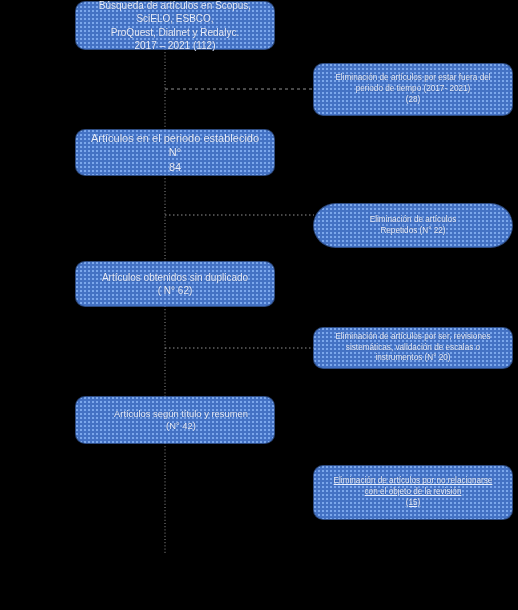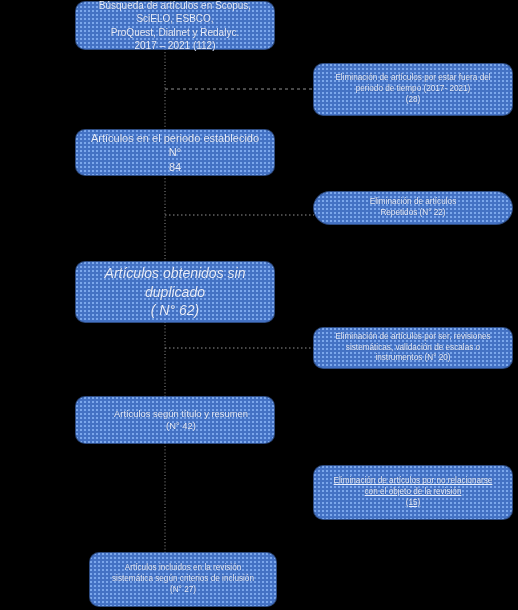--- a/index.html
+++ b/index.html
@@ -62,26 +62,26 @@
 
   
   .node.main { left: 76px; width: 198px; font-size: 9.5px; }
 
   
   .node.exclusion { left: 314px; width: 198px; font-size: 8.2px; }
 
   
   #node-search      { top: 2px;   height: 47px;  font-size: 10px; }
   #node-period      { top: 130px; height: 45px;  font-size: 11px; }
-  #node-noduplicate { top: 262px; height: 60px;  font-size: 14px; font-style: italic; }
+  #node-noduplicate { top: 262px; height: 44px;  font-size: 10px; }
   #node-titleabs    { top: 397px; height: 46px;  font-size: 9.4px; padding-left: 20px; }
   #node-included    { left: 90px; width: 186px; top: 553px; height: 53px; font-size: 8.2px; }
 
   #node-excl-period   { top: 64px;  height: 51px; }
-  #node-excl-repeat   { top: 192px; height: 32px; border-radius: 24px; }
+  #node-excl-repeat   { top: 204px; height: 43px; border-radius: 24px; }
   #node-excl-system   { top: 328px; height: 40px; }
   #node-excl-unrelated{ top: 466px; height: 53px; text-decoration: underline; }
 </style>
 </head>
 <body>
 
 <div id="flowchart">
 
   <svg class="connector-layer" viewBox="0 0 518 610" width="518" height="610" xmlns="http://www.w3.org/2000/svg">
 
@@ -114,25 +114,20 @@
   <div class="node main" id="node-noduplicate">
     <span class="node-text">Artículos obtenidos sin duplicado
 ( N°  62)</span>
   </div>
 
   <div class="node main" id="node-titleabs">
     <span class="node-text">Artículos según título y resumen
 (N°   42)</span>
   </div>
 
-  <div class="node main" id="node-included">
-    <span class="node-text">Artículos incluidos en la revisión
-sistemática según criterios de inclusión
-(N°  27)</span>
-  </div>
 
   <div class="node exclusion" id="node-excl-period">
     <span class="node-text">Eliminación de artículos  por estar fuera del
 periodo de tiempo (2017- 2021)
 (28)</span>
   </div>
 
   <div class="node exclusion" id="node-excl-repeat">
     <span class="node-text">Eliminación de artículos
 Repetidos (N° 22)</span>

